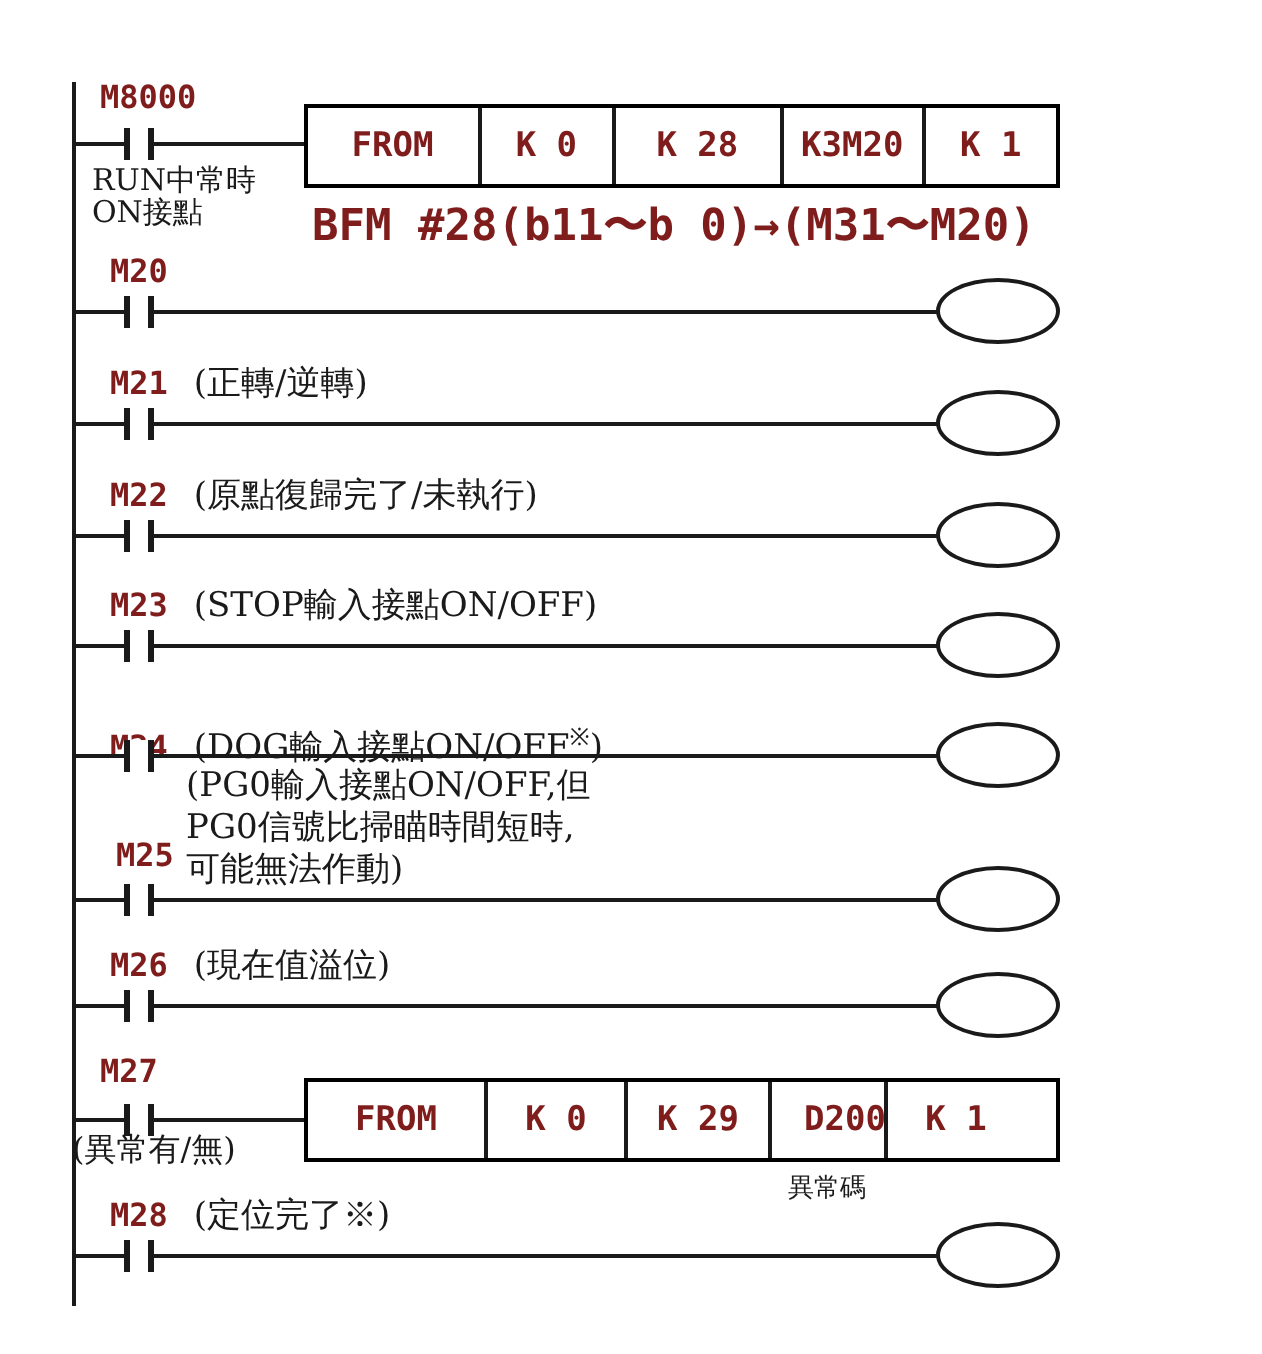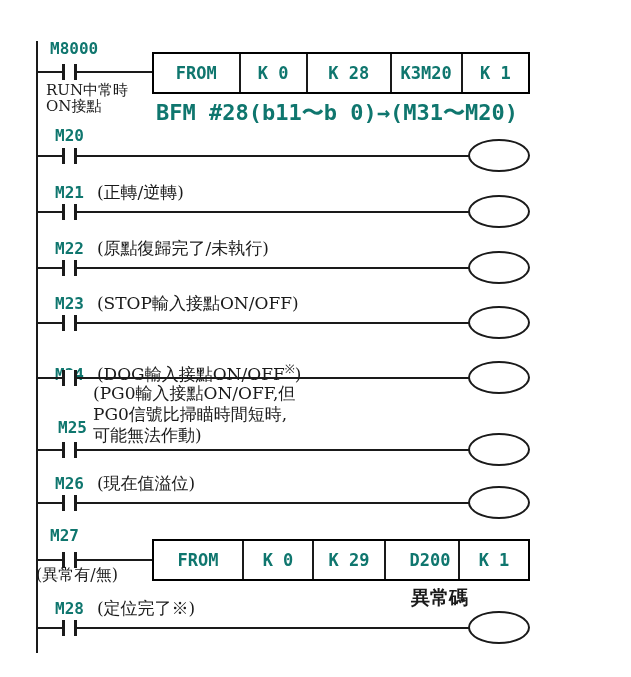--- a/index.html
+++ b/index.html
@@ -1,20 +1,20 @@
 <!DOCTYPE html>
 <html><head>
 <meta charset="utf-8">
 <style>
   html,body{margin:0;padding:0;background:#ffffff;}
   #stage{
     position:relative;width:631px;height:677px;background:#ffffff;overflow:hidden;
     color:#1a1a1a;
   }
-  .mono{font-family:"DejaVu Sans Mono","Liberation Mono",monospace;font-weight:bold;color:#0f766e;}
+  .mono{font-family:"DejaVu Sans Mono","Liberation Mono",monospace;font-weight:bold;color:#7f1d1d;}
   .serif{font-family:"DejaVu Serif","Liberation Serif",serif;color:#1a1a1a;}
   .abs{position:absolute;}
   .rail{position:absolute;width:2px;background:#1a1a1a;}
   .hline{position:absolute;height:2px;background:#1a1a1a;}
   .contact{
     position:absolute;width:15px;height:16px;background:#ffffff;
     border-left:3px solid #1a1a1a;border-right:3px solid #1a1a1a;box-sizing:border-box;
   }
   .coil{
     position:absolute;width:62px;height:33px;background:#ffffff;
@@ -118,24 +118,24 @@
 
   <div class="abs mono dev" style="left:50px;top:527px;">M27</div>
   <div class="hline" style="left:36px;top:559px;width:116px;"></div>
   <div class="contact" style="left:62px;top:552px;"></div>
   <div class="abs serif" style="left:36px;top:565px;font-size:16px;">(異常有/無)</div>
 
   <div class="ibox mono" style="left:152px;top:539px;">
     <div class="cell" style="width:88px;">FROM</div>
     <div class="cell" style="width:70px;">K 0</div>
     <div class="cell" style="width:72px;">K 29</div>
-    <div class="cell" style="width:74px;padding-left:16px;">D200</div>
+    <div class="cell" style="width:58px;padding-left:16px;">D200</div>
     <div class="cell" style="width:70px;">K 1</div>
   </div>
-  <div class="caption serif" style="left:411px;top:585px;font-size:19px;font-weight:bold;">異常碼</div>
+  <div class="caption serif" style="left:394px;top:585px;font-size:13px;">異常碼</div>
 
   <div class="rowlabel" style="left:55px;top:599px;">
     <span class="mono dev">M28</span>
     <span class="serif desc">(定位完了※)</span>
   </div>
   <div class="hline" style="left:36px;top:627px;width:434px;"></div>
   <div class="contact" style="left:62px;top:620px;"></div>
   <div class="coil" style="left:468px;top:611px;"></div>
 
 </div>

